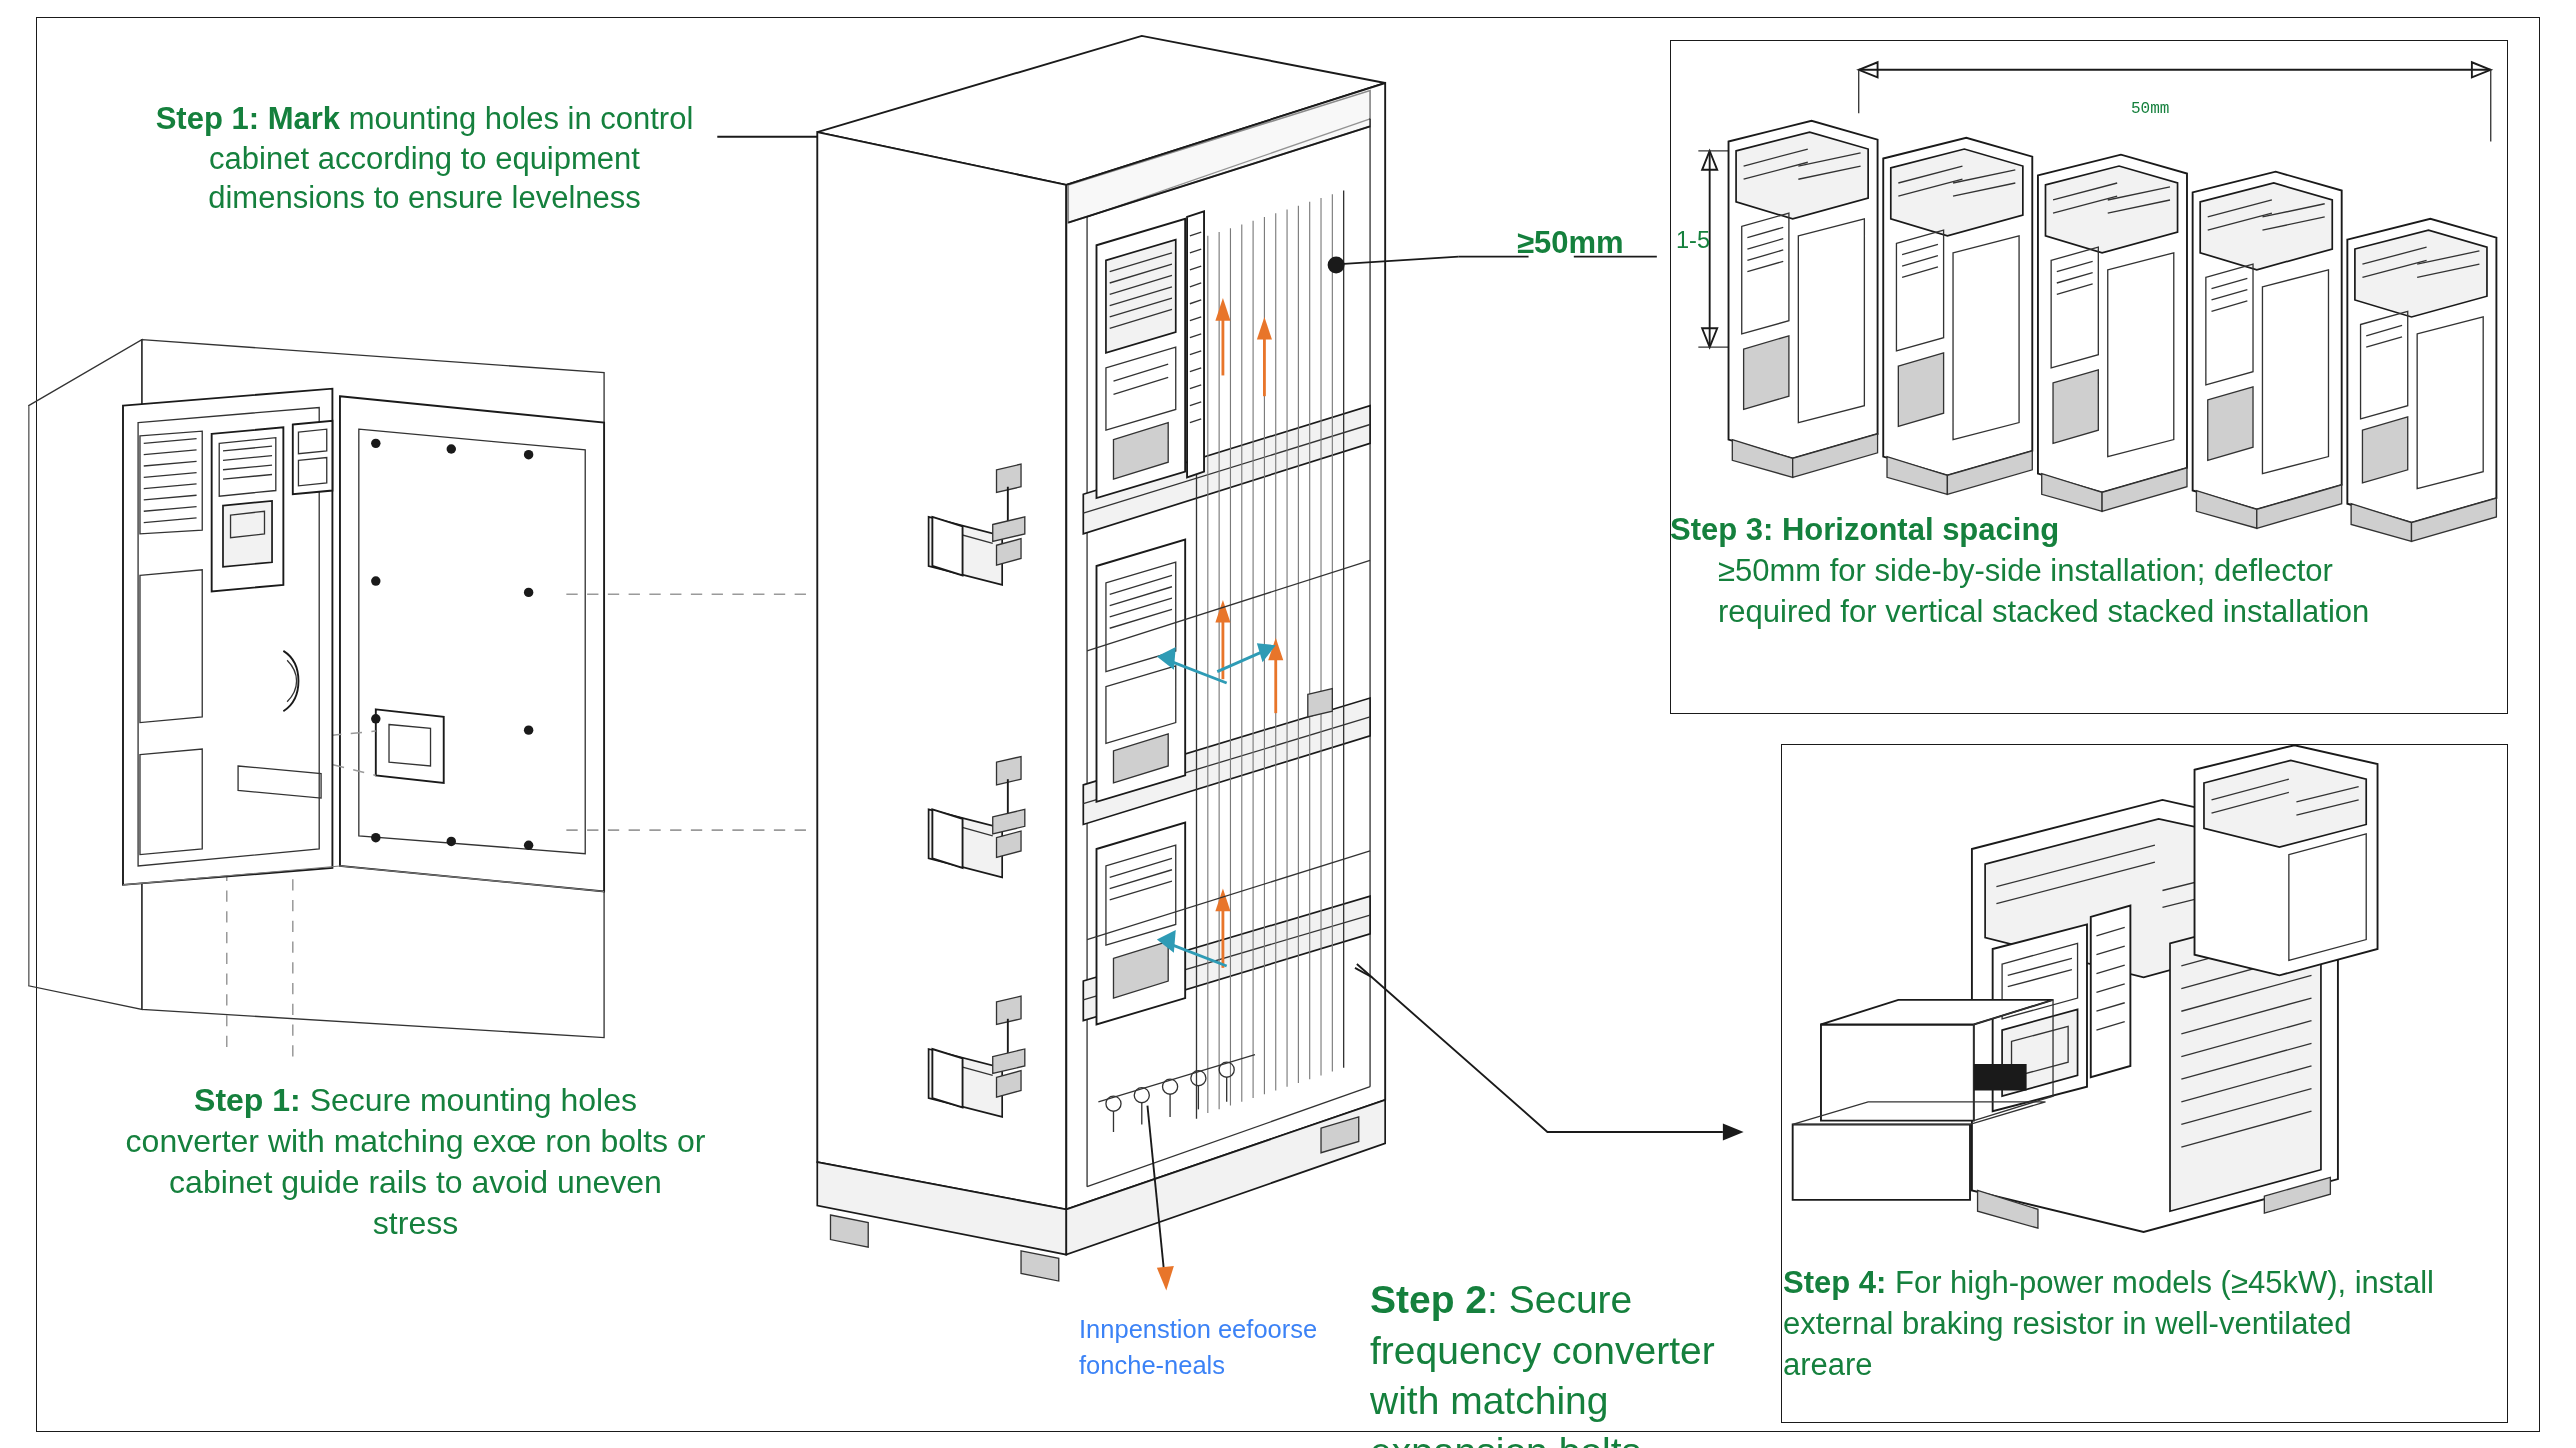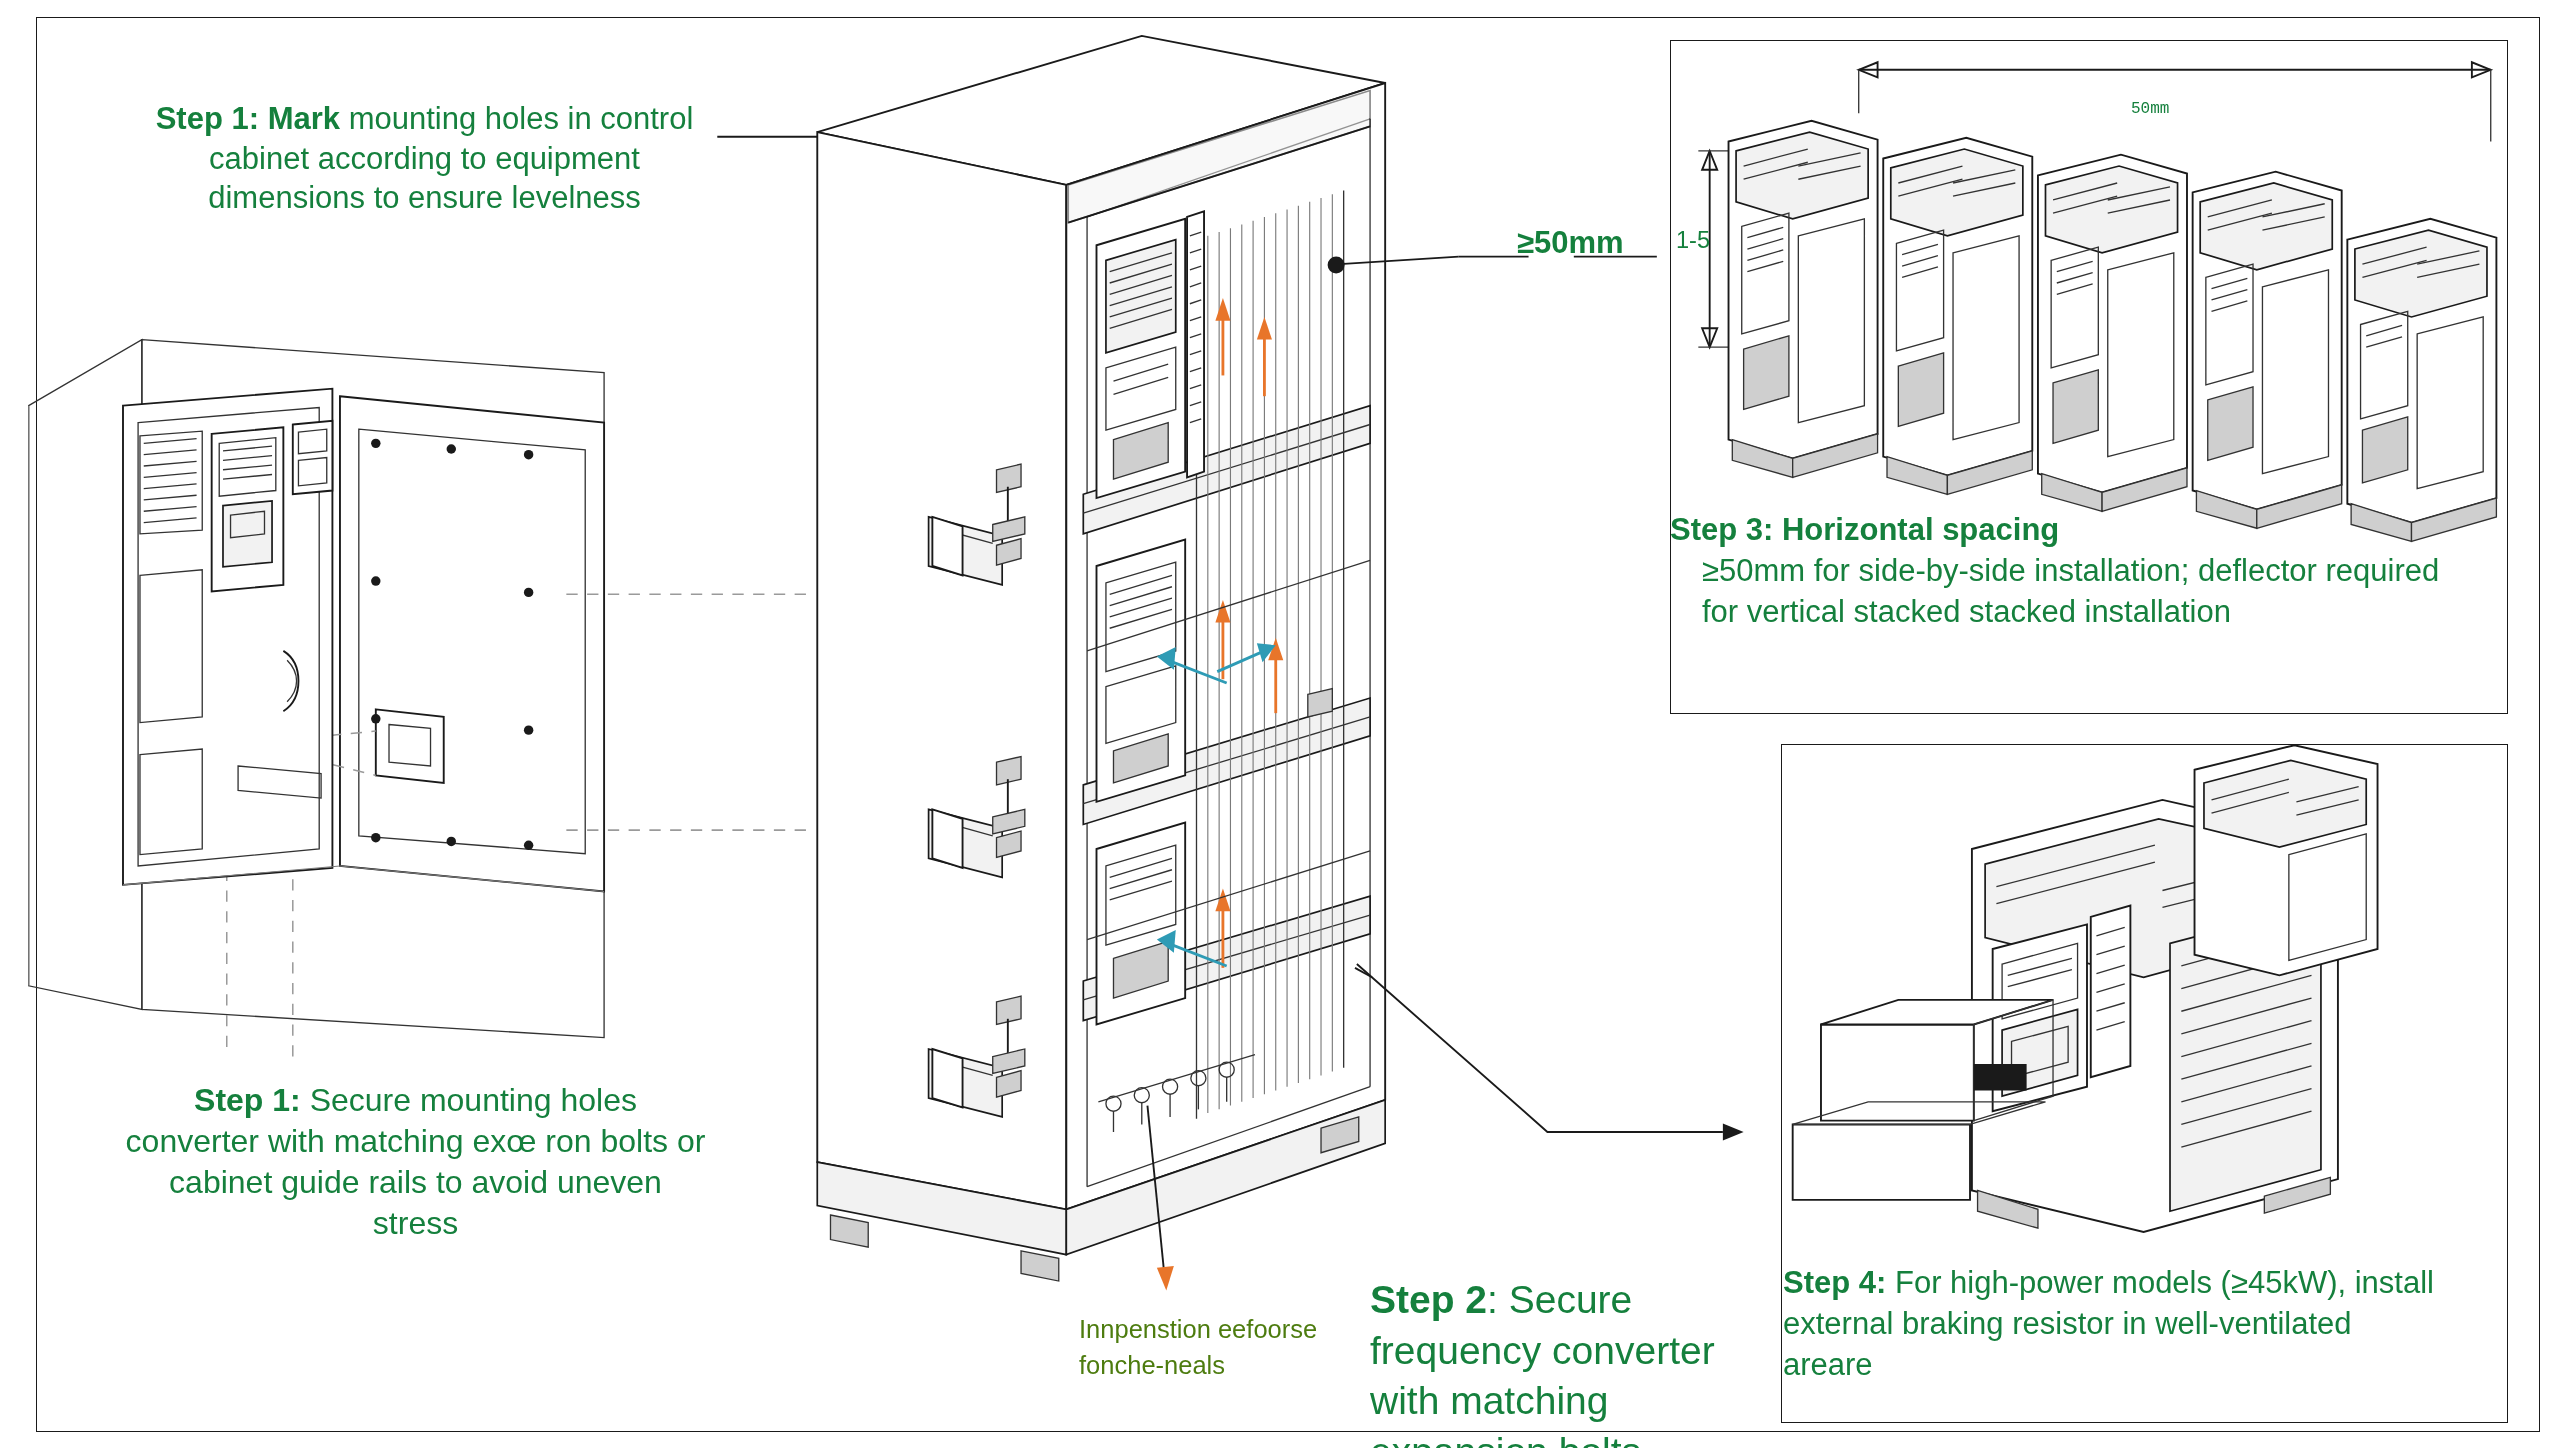--- a/index.html
+++ b/index.html
@@ -64,40 +64,40 @@
     width: 396px;
     font-size: 39px;
     line-height: 1.3;
     margin-top: 48px;
   }
   .cap-small {
     left: 1079px;
     top: 1312px;
     width: 311px;
     font-size: 25.5px;
-    color: #4d7c0f;
+    color: #3b82f6;
     line-height: 1.4;
   }
   .cap-step3 {
     left: 1670px;
     top: 510px;
     width: 783px;
     font-size: 31px;
     line-height: 1.32;
   }
   .cap-step4 {
     left: 1783px;
     top: 1263px;
     width: 661px;
     font-size: 31px;
     line-height: 1.32;
   }
   .hang {
     display: block;
-    padding-left: 32px;
+    padding-left: 48px;
   }
   b { font-weight: bold; }
 
   svg.art {
     position: absolute;
     left: 0;
     top: 0;
     width: 2576px;
     height: 1448px;
     pointer-events: none;

